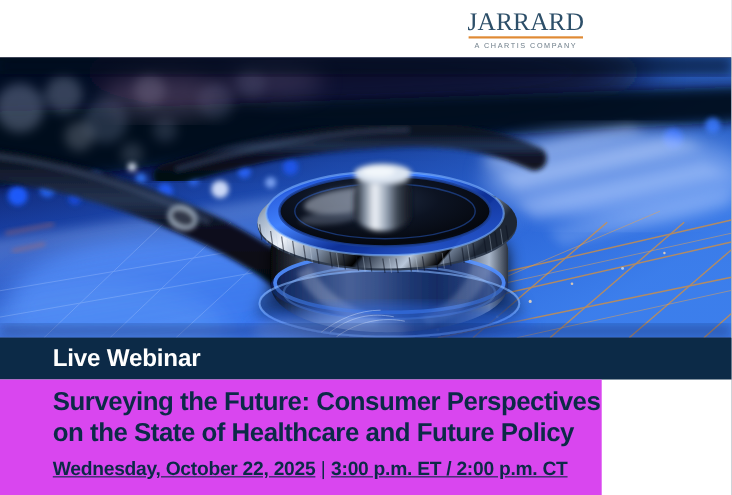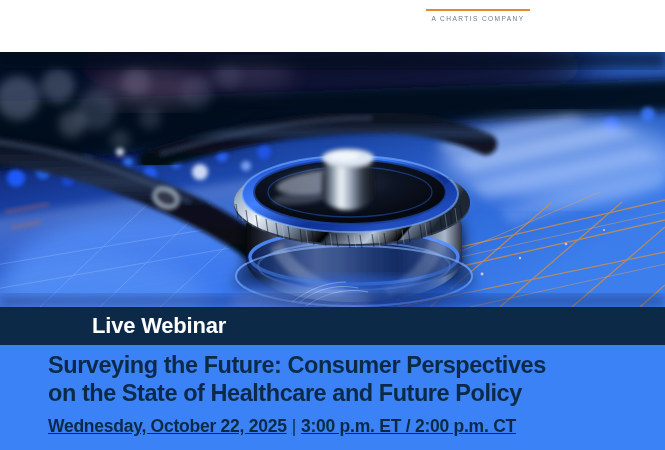--- a/index.html
+++ b/index.html
@@ -116,31 +116,30 @@
     position: absolute;
     left: 48px;
     top: 7px;
     color: #ffffff;
     font-family: "Liberation Sans", sans-serif;
     font-weight: bold;
     font-size: 22px;
     letter-spacing: -0.2px;
     line-height: 24px;
     white-space: nowrap;
-    margin-left: 44px;
   }
 
   
   .title-block {
     position: absolute;
     left: 0;
     top: 345px;
-    width: 665px;
+    width: 547px;
     height: 105px;
-    background: #3b82f6;
+    background: #d946ef;
     z-index: 6;
   }
   .webinar-title {
     position: absolute;
     left: 48px;
     top: 6px;
     width: 600px;
     color: #0c2a47;
     font-family: "Liberation Sans", sans-serif;
     font-weight: bold;
@@ -169,20 +168,21 @@
 </style>
 </head>
 <body>
 
 <div id="promo">
 
   <div class="logo-bar">
 
 
     <div class="jarrard-logo">
+      <span class="jarrard-word">JARRARD</span>
       <span class="jarrard-rule"></span>
       <span class="jarrard-tag">A CHARTIS COMPANY</span>
     </div>
 
   </div>
 
   <div class="hero">
     <svg viewBox="0 0 665 255" preserveAspectRatio="none" xmlns="http://www.w3.org/2000/svg">
       <defs>
 

